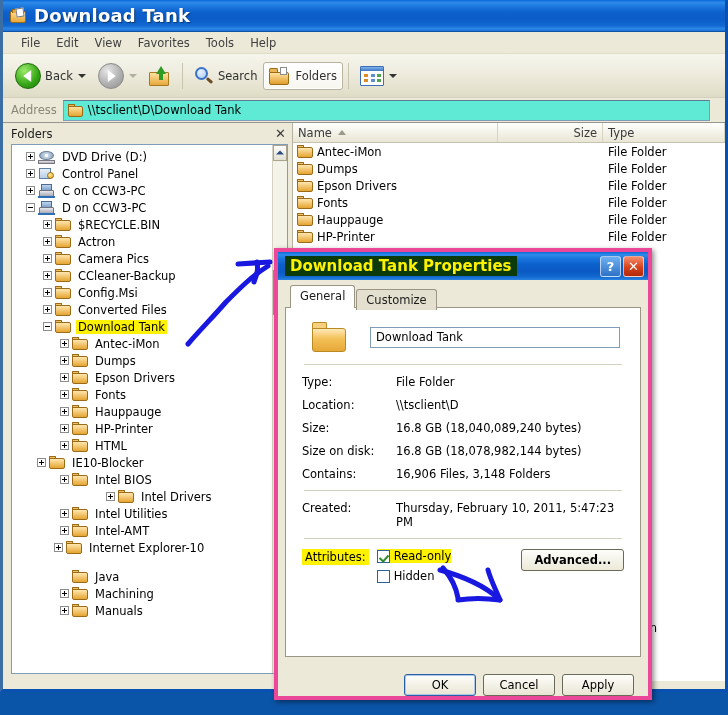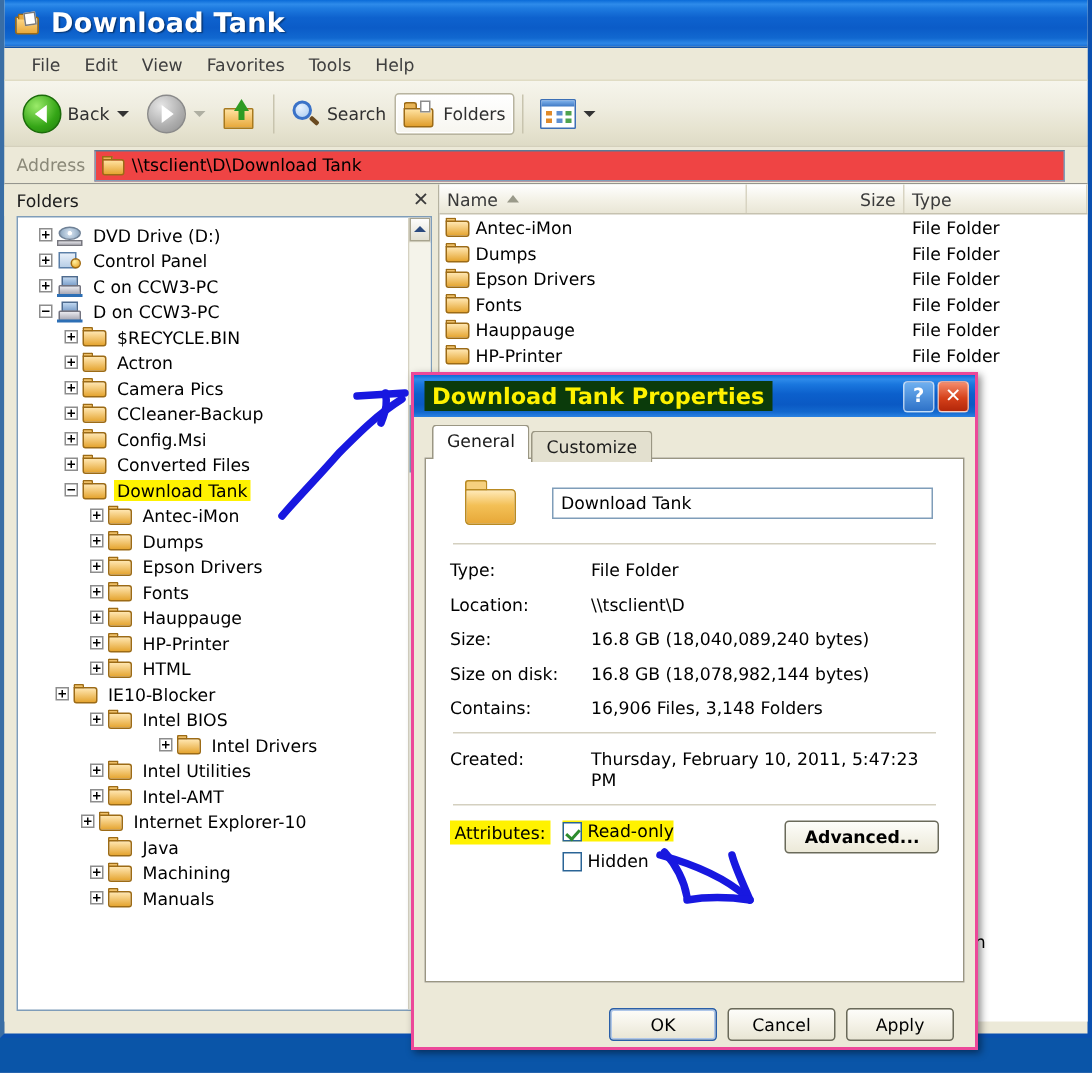--- a/index.html
+++ b/index.html
@@ -129,21 +129,21 @@
   .ico-views i { position: absolute; width: 4px; height: 3px; display: block; }
 
   
   #addressbar {
     height: 25px; background: #ECE9D8;
     display: flex; align-items: center; padding-left: 8px;
     border-bottom: 1px solid #95958E;
   }
   #addr-label { color: #8A8878; font-size: 11.5px; margin-right: 6px; }
   #addr-field {
-    flex: 1; height: 21px; background: #ef4444;
+    flex: 1; height: 21px; background: #5eead4;
     border: 1px solid #7F9DB9; border-top-color: #5A7A96;
     display: flex; align-items: center; padding-left: 4px;
     margin-right: 15px;
   }
   #addr-field .mini-fld {
     width: 16px; height: 13px; position: relative; margin-right: 4px; flex: none;
   }
   #addr-field .mini-fld .b { position: absolute; left: 0; bottom: 0; width: 15px; height: 11px;
     background: linear-gradient(to bottom, #FFE2A0, #E5A531); border: 1px solid #9C6B16; border-radius: 0 2px 2px 2px; }
   #addr-field .mini-fld .t { position: absolute; left: 0; top: 0px; width: 7px; height: 3px;
@@ -245,21 +245,21 @@
   .ffolder { width: 17px; height: 13px; position: relative; flex: none; margin-right: 3px; }
   .ffolder .b { position: absolute; left: 0; bottom: 0; width: 16px; height: 11px;
     background: linear-gradient(to bottom, #FFE6B0, #E5A531); border: 1px solid #9C6B16; border-radius: 0 2px 2px 2px; }
   .ffolder .t { position: absolute; left: 0; top: 0px; width: 7px; height: 3px;
     background: #EFC069; border: 1px solid #9C6B16; border-bottom: none; border-radius: 1px 1px 0 0; }
 
   
   #propdlg {
     position: absolute; left: 274px; top: 248px; width: 378px; height: 452px;
     background: #ECE9D8;
-    border: 2px solid #ec4899;
+    border: 4px solid #ec4899;
     box-shadow: 2px 2px 5px rgba(0,0,0,0.45);
     z-index: 50;
   }
   #dlg-title {
     height: 28px;
     background: linear-gradient(to bottom,
        #0F6BD6 0%, #2E8BEA 10%, #1A77DE 22%,
        #0C60CC 45%, #0A59C4 70%, #1268CE 88%, #2A82E2 100%);
     display: flex; align-items: center; justify-content: space-between;
     padding: 0 4px 0 7px;
@@ -630,21 +630,21 @@
                 <span class="tlabel">Intel-AMT</span>
               </div>
               <div class="trow" style="padding-left: 42px;">
                 <span class="tbox plus"></span>
                 <span class="tfolder">
                   <span class="t"></span>
                   <span class="b"></span>
                 </span>
                 <span class="tlabel">Internet Explorer-10</span>
               </div>
-              <div class="trow" style="padding-left: 48px;">
+              <div class="trow" style="padding-left: 48px; margin-top: 12px;">
                 <span class="tbox none"></span>
                 <span class="tfolder">
                   <span class="t"></span>
                   <span class="b"></span>
                 </span>
                 <span class="tlabel">Java</span>
               </div>
               <div class="trow" style="padding-left: 48px;">
                 <span class="tbox plus"></span>
                 <span class="tfolder">

